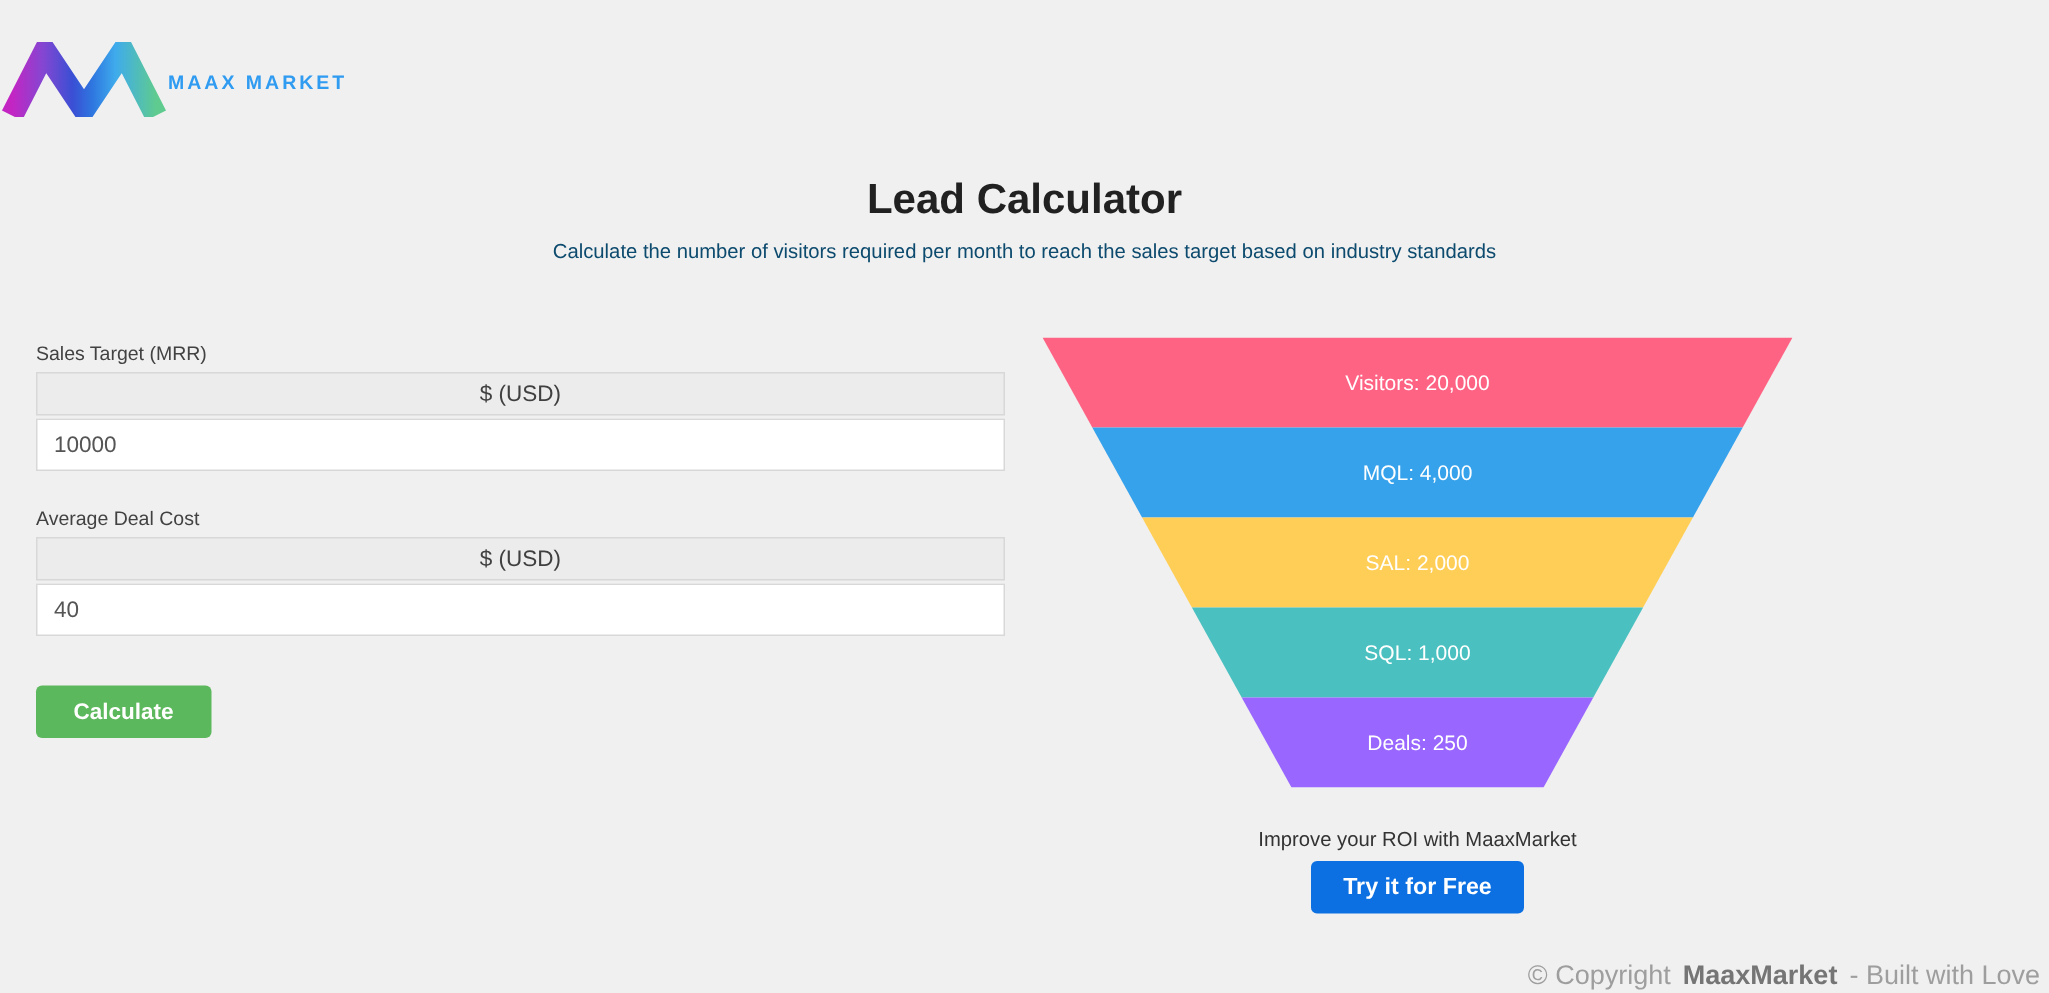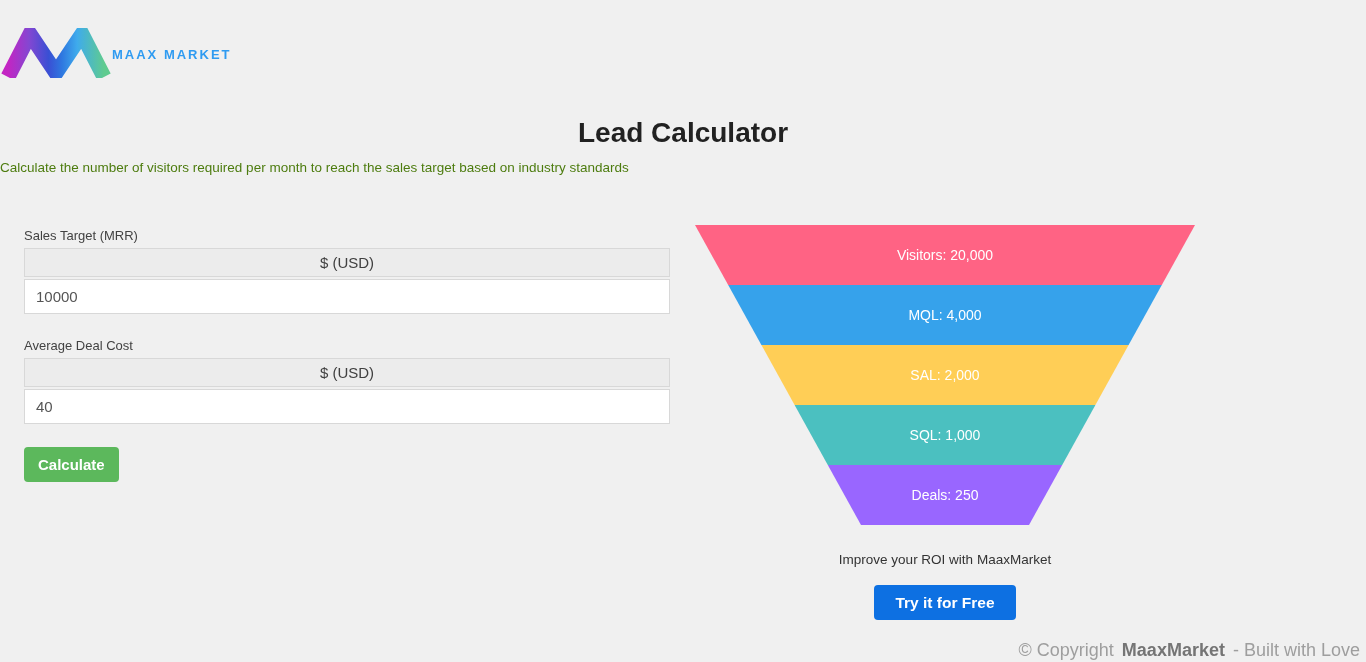--- a/index.html
+++ b/index.html
@@ -25,22 +25,22 @@
   }
 
   
   .page-title {
     position:absolute; top:117px; left:0; width:100%;
     text-align:center;
     font-size:28px; font-weight:600; color:#212121;
   }
   .page-subtitle {
     position:absolute; top:160px; left:0; width:100%;
-    text-align:left;
-    font-size:13.5px; color:#4d7c0f;
+    text-align:center;
+    font-size:13.5px; color:#0c4a6e;
   }
 
   
   .calc-form { position:absolute; left:24px; top:228px; width:646px; }
   .field-label {
     font-size:13px; color:#424242; line-height:15px;
     margin-bottom:5px;
   }
   .unit-header {
     height:29px; line-height:27px;
@@ -50,43 +50,43 @@
   }
   .value-input {
     width:100%; height:35px;
     border:1px solid #d8d8d8; background:#ffffff;
     padding:0 11px; font-size:15px; color:#555;
     font-family:"Liberation Sans", sans-serif;
     outline:none; display:block;
   }
   .field-group-1 .value-input { margin-bottom:24px; }
   .calculate-btn {
-    margin-top:23px;
+    margin-top:33px;
     display:inline-block;
-    height:35px; padding:0 14px;
+    height:35px; padding:0 25px;
     background:#5cb85c; color:#ffffff;
     border:none; border-radius:4px;
     font-size:15px; font-weight:bold;
     font-family:"Liberation Sans", sans-serif;
     cursor:pointer;
   }
 
   
   .funnel-col {
     position:absolute; left:695px; top:225px; width:500px;
     display:flex; flex-direction:column; align-items:center;
   }
   #funnel-svg { width:500px; height:300px; display:block; }
   #funnel-svg text {
     fill:#ffffff; font-size:14px; font-weight:500;
     font-family:"Liberation Sans", sans-serif;
   }
   .roi-text { margin-top:27px; font-size:13.5px; color:#333; }
   .try-free-btn {
-    margin-top:18px;
+    margin-top:7px;
     height:35px; padding:0 21px;
     background:#0d70e2; color:#ffffff;
     border:none; border-radius:4px;
     font-size:15.5px; font-weight:bold;
     font-family:"Liberation Sans", sans-serif;
     cursor:pointer;
   }
 
   
   .page-footer {

